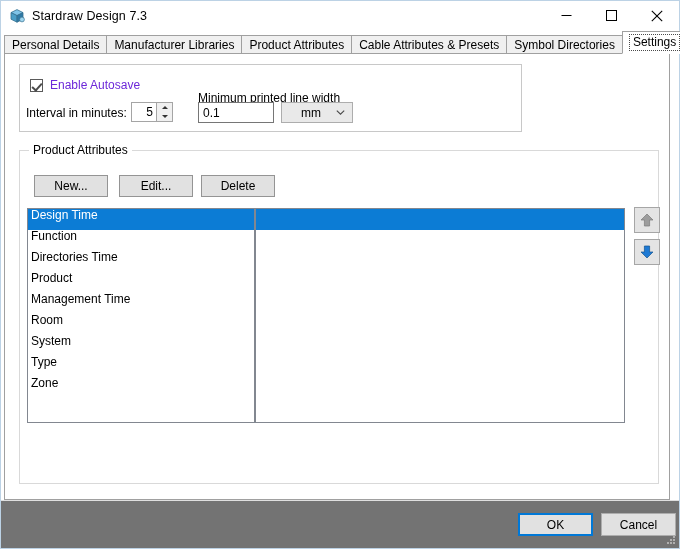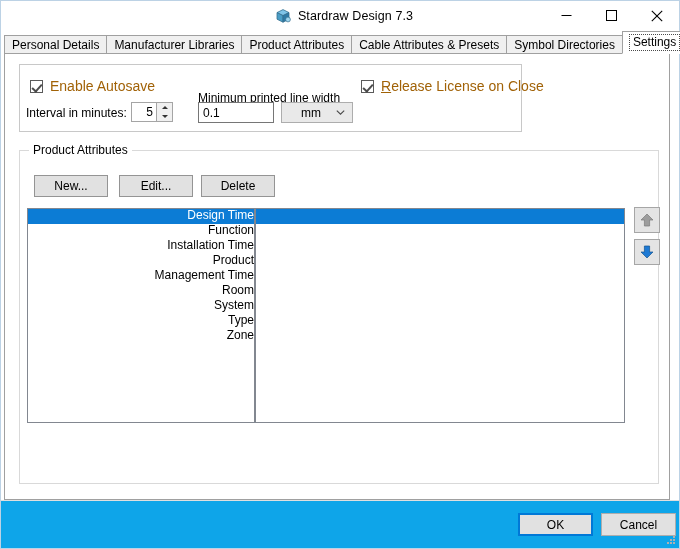--- a/index.html
+++ b/index.html
@@ -30,21 +30,20 @@
   }
 
   
   .titlebar {
     height: 29px;
     min-height: 29px;
     background: #ffffff;
     display: flex;
     align-items: center;
     position: relative;
-    justify-content: center;
   }
   .title-icon {
     width: 16px; height: 16px;
     margin-left: 8px;
     margin-right: 7px;
     position: relative;
     flex: none;
   }
   .title-text {
     font-size: 12.5px;
@@ -152,21 +151,21 @@
   }
   .checkbox.checked::after {
     content: "";
     position: absolute;
     left: 3px; top: 1px;
     width: 4px; height: 8px;
     border: solid #4c4c4c;
     border-width: 0 2px 2px 0;
     transform: rotate(42deg);
   }
-  .lbl { font-size: 14px; color: #a16207; }
+  .lbl { font-size: 12px; color: #6d28d9; }
   .accel { text-decoration: underline; }
 
   .static-label {
     position: absolute;
     font-size: 12px;
     white-space: nowrap;
     color: #000;
   }
 
   
@@ -287,27 +286,26 @@
 
   
   .listwrap {
     position: absolute;
     box-sizing: border-box;
     border: 1px solid #828790;
     background: #ffffff;
     overflow: hidden;
   }
   .list-item {
-    height: 15px;
+    height: 21px;
     line-height: 13px;
     font-size: 12px;
     padding-left: 3px;
     white-space: nowrap;
     color: #000;
-    text-align: right;
   }
   .list-item.selected {
     background: #0c7cd5;
     color: #ffffff;
   }
 
   
   .movebtn {
     position: absolute;
     width: 26px;
@@ -317,21 +315,21 @@
     background: #e4e4e4;
     display: flex;
     align-items: center;
     justify-content: center;
   }
 
   
   .footer {
     height: 47px;
     min-height: 47px;
-    background: #0ea5e9;
+    background: #737373;
     border-top: 1px solid #dfdfdf;
     position: relative;
   }
   .footer-btn {
     position: absolute;
     top: 12px;
     width: 75px;
     height: 23px;
     box-sizing: border-box;
     border: 1px solid #adadad;
@@ -435,38 +433,34 @@
 
       <input class="textbox" style="left: 178px; top: 37px; width: 76px; height: 21px;" type="text" value="0.1">
 
       <div class="combo" style="left:261px; top:37px; width:72px; height:21px;">
         <span>mm</span>
         <svg class="combo-arrow" viewBox="0 0 9 9">
           <polyline points="0.8,2.6 4.5,6.2 8.2,2.6" fill="none" stroke="#4a4a4a" stroke-width="1.1"></polyline>
         </svg>
       </div>
 
-      <div class="chk-row" style="left:341px; top:13px;">
-        <span class="checkbox checked"></span>
-        <span class="lbl"><span class="accel">R</span><span>elease License on Close</span></span>
-      </div>
     </div>
 
     <div class="groupbox">
       <div class="group-title">Product Attributes</div>
 
       <button class="btn" style="left:14px; top:24px; width:74px; height:22px;">New...</button>
       <button class="btn" style="left:99px; top:24px; width:74px; height:22px;">Edit...</button>
       <button class="btn" style="left:181px; top:24px; width:74px; height:22px;">Delete</button>
 
       <div class="listwrap" style="left:7px; top:57px; width:228px; height:215px;">
         <div>
             <div class="list-item selected">Design Time</div>
             <div class="list-item">Function</div>
-            <div class="list-item">Installation Time</div>
+            <div class="list-item">Directories Time</div>
             <div class="list-item">Product</div>
             <div class="list-item">Management Time</div>
             <div class="list-item">Room</div>
             <div class="list-item">System</div>
             <div class="list-item">Type</div>
             <div class="list-item">Zone</div>
           </div>
       </div>
 
       <div class="listwrap" style="left:235px; top:57px; width:370px; height:215px;">

